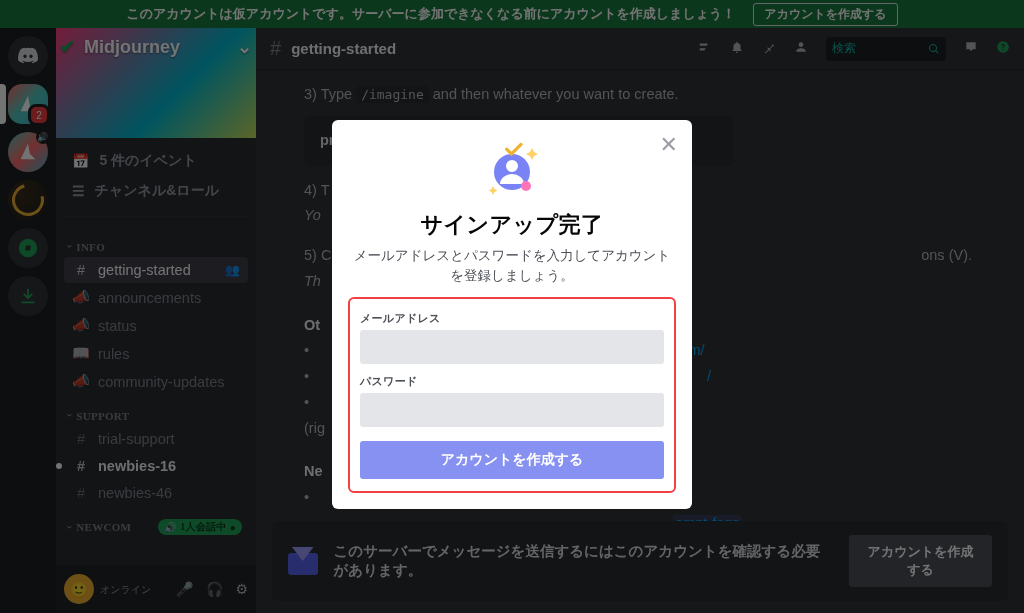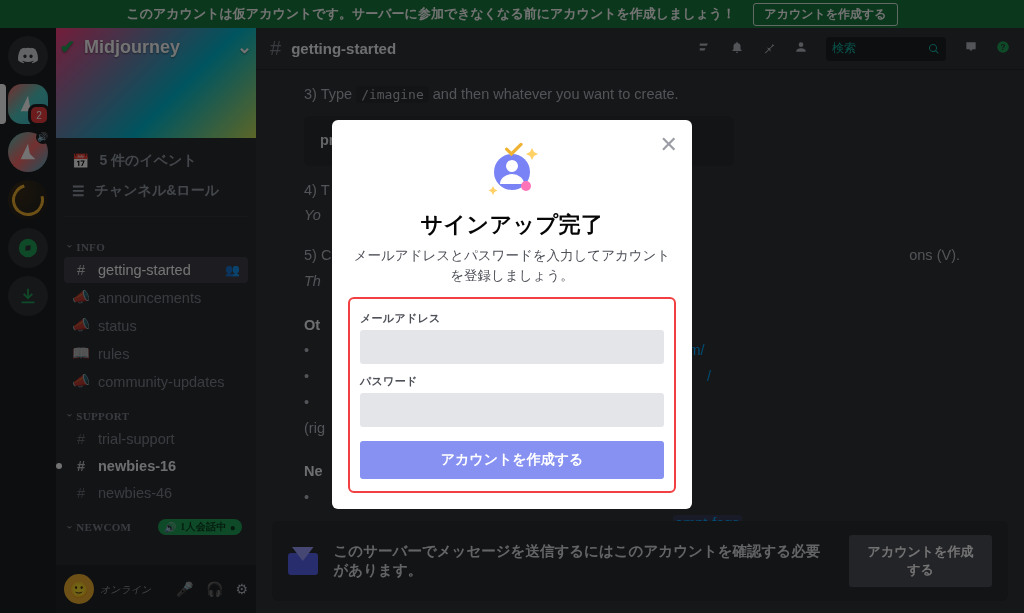--- a/index.html
+++ b/index.html
@@ -159,21 +159,21 @@
   display:flex; align-items:center; gap:3px; padding:1px 6px;
 }
 
 .user-panel {
   margin-top: auto;
   height: 48px;
   background:#232428;
   display:flex; align-items:center; padding:0 8px; gap:6px;
 }
 .user-avatar { width:30px; height:30px; border-radius:50%; background:#f0b232; display:flex; align-items:center; justify-content:center; font-size:16px; }
-.user-meta { display:flex; flex-direction:column; line-height:1.1;font-style:italic; }
+.user-meta { display:flex; flex-direction:column; line-height:1.1; }
 .user-meta .st { font-size:10px; color:#949ba4; }
 .user-icons { margin-left:auto; display:flex; gap:12px; color:#b5bac1; }
 
 
 .main { flex:1; background:#313338; display:flex; flex-direction:column; min-width:0;}
 .channel-header {
   height: 42px;
   border-bottom: 1px solid rgba(0,0,0,.2);
   display:flex; align-items:center; padding: 0 14px; gap:10px;
 }
@@ -431,21 +431,21 @@
       <div class="step">
         <span>3) Type </span><span class="mono">/imagine</span><span> and then whatever you want to create.</span>
       </div>
       <div class="prompt-box">
         <span class="label">prompt</span>
         <span class="ghost">The prompt to imagine</span>
       </div>
       <div class="step"><span>4) T</span></div>
       <div class="step" style="font-style:italic"><span>Yo</span></div>
       <div style="height:10px"></div>
-      <div class="step"><span>5) C</span><span style="float:right; margin-right:40px">ons (V).</span></div>
+      <div class="step"><span>5) C</span><span style="float:right; margin-right:28px">ons (V).</span></div>
       <div class="step" style="font-style:italic"><span>Th</span></div>
       <div style="height:14px"></div>
       <div class="step" style="font-weight:700; color:#f2f3f5"><span>Ot</span></div>
       <div class="step"><span>• </span><span style="margin-left:360px" class="link">com/</span></div>
       <div class="step"><span>• </span><span style="margin-left:394px" class="link">/</span></div>
       <div class="step"><span>• </span></div>
       <div class="step"><span>(rig</span></div>
       <div style="height:14px"></div>
       <div class="step" style="font-weight:700; color:#f2f3f5"><span>Ne</span></div>
       <div class="step"><span>• </span></div>

